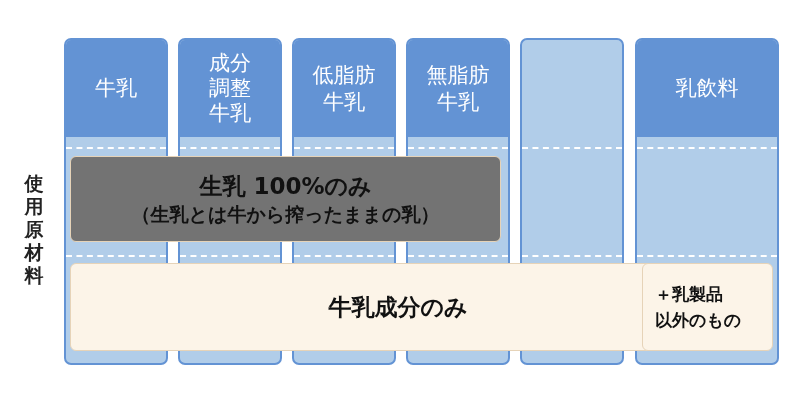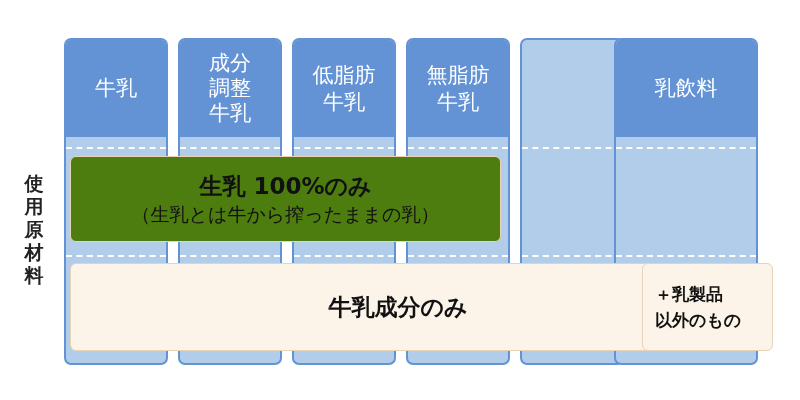--- a/index.html
+++ b/index.html
@@ -8,26 +8,26 @@
   .col { position:absolute; top:38px; height:327px; background:#b1cde9; border:2px solid #6393d4;
          box-sizing:border-box; border-radius:7px; overflow:hidden; }
   .col-head { position:absolute; left:0; right:0; top:0; height:97px; background:#6393d4;
               display:flex; align-items:center; justify-content:center; text-align:center;
               color:#ffffff; font-weight:normal; font-size:21px; line-height:27px; white-space:pre-line; }
   .dash { position:absolute; left:0; right:0; height:0; border-top:2px dashed #ffffff; }
   .side-label { position:absolute; left:22px; top:172px; width:24px; font-size:19px; font-weight:bold;
                 color:#222; line-height:23px; text-align:center; white-space:pre-line; }
   .box { position:absolute; box-sizing:border-box; border-radius:6px; display:flex; flex-direction:column;
          align-items:center; justify-content:center; color:#111; text-align:center; }
-  .box-white { left:70px; top:156px; width:431px; height:86px; background:#4d7c0f; border:1.5px solid #e6d3b8; }
+  .box-white { left:70px; top:156px; width:431px; height:86px; background:#737373; border:1.5px solid #e6d3b8; }
   .box-cream { left:70px; top:263px; width:656px; height:88px; background:#fcf4e8; border:1.5px solid #e6d3b8; }
   .box-cream2 { left:642px; top:263px; width:131px; height:88px; background:#fcf4e8; border:1.5px solid #e6d3b8;
                 align-items:flex-start; }
   .t-main { font-size:23px; font-weight:bold; line-height:30px; }
-  .t-sub { font-size:19px; font-weight:normal; line-height:26px; }
+  .t-sub { font-size:19px; font-weight:bold; line-height:26px; }
   .t-side { font-size:17px; font-weight:bold; line-height:26px; text-align:left; white-space:pre-line; padding-left:12px; }
 </style>
 </head>
 <body>
 
 <div class="side-label">使
 用
 原
 材
 料</div>
@@ -53,21 +53,21 @@
 <div class="col" style="left:406px;width:104px;">
   <div class="col-head">無脂肪
 牛乳</div>
   <div class="dash" style="top:107px"></div>
   <div class="dash" style="top:215px"></div>
 </div>
 <div class="col" style="left:520px;width:104px;">
   <div class="dash" style="top:107px"></div>
   <div class="dash" style="top:215px"></div>
 </div>
-<div class="col" style="left:614px;width:144px;">
+<div class="col" style="left:635px;width:144px;">
   <div class="col-head">乳飲料</div>
   <div class="dash" style="top:107px"></div>
   <div class="dash" style="top:215px"></div>
 </div>
 
 <div class="box box-white">
   <div class="t-main">生乳 100%のみ</div>
   <div class="t-sub">（生乳とは牛から搾ったままの乳）</div>
 </div>
 

